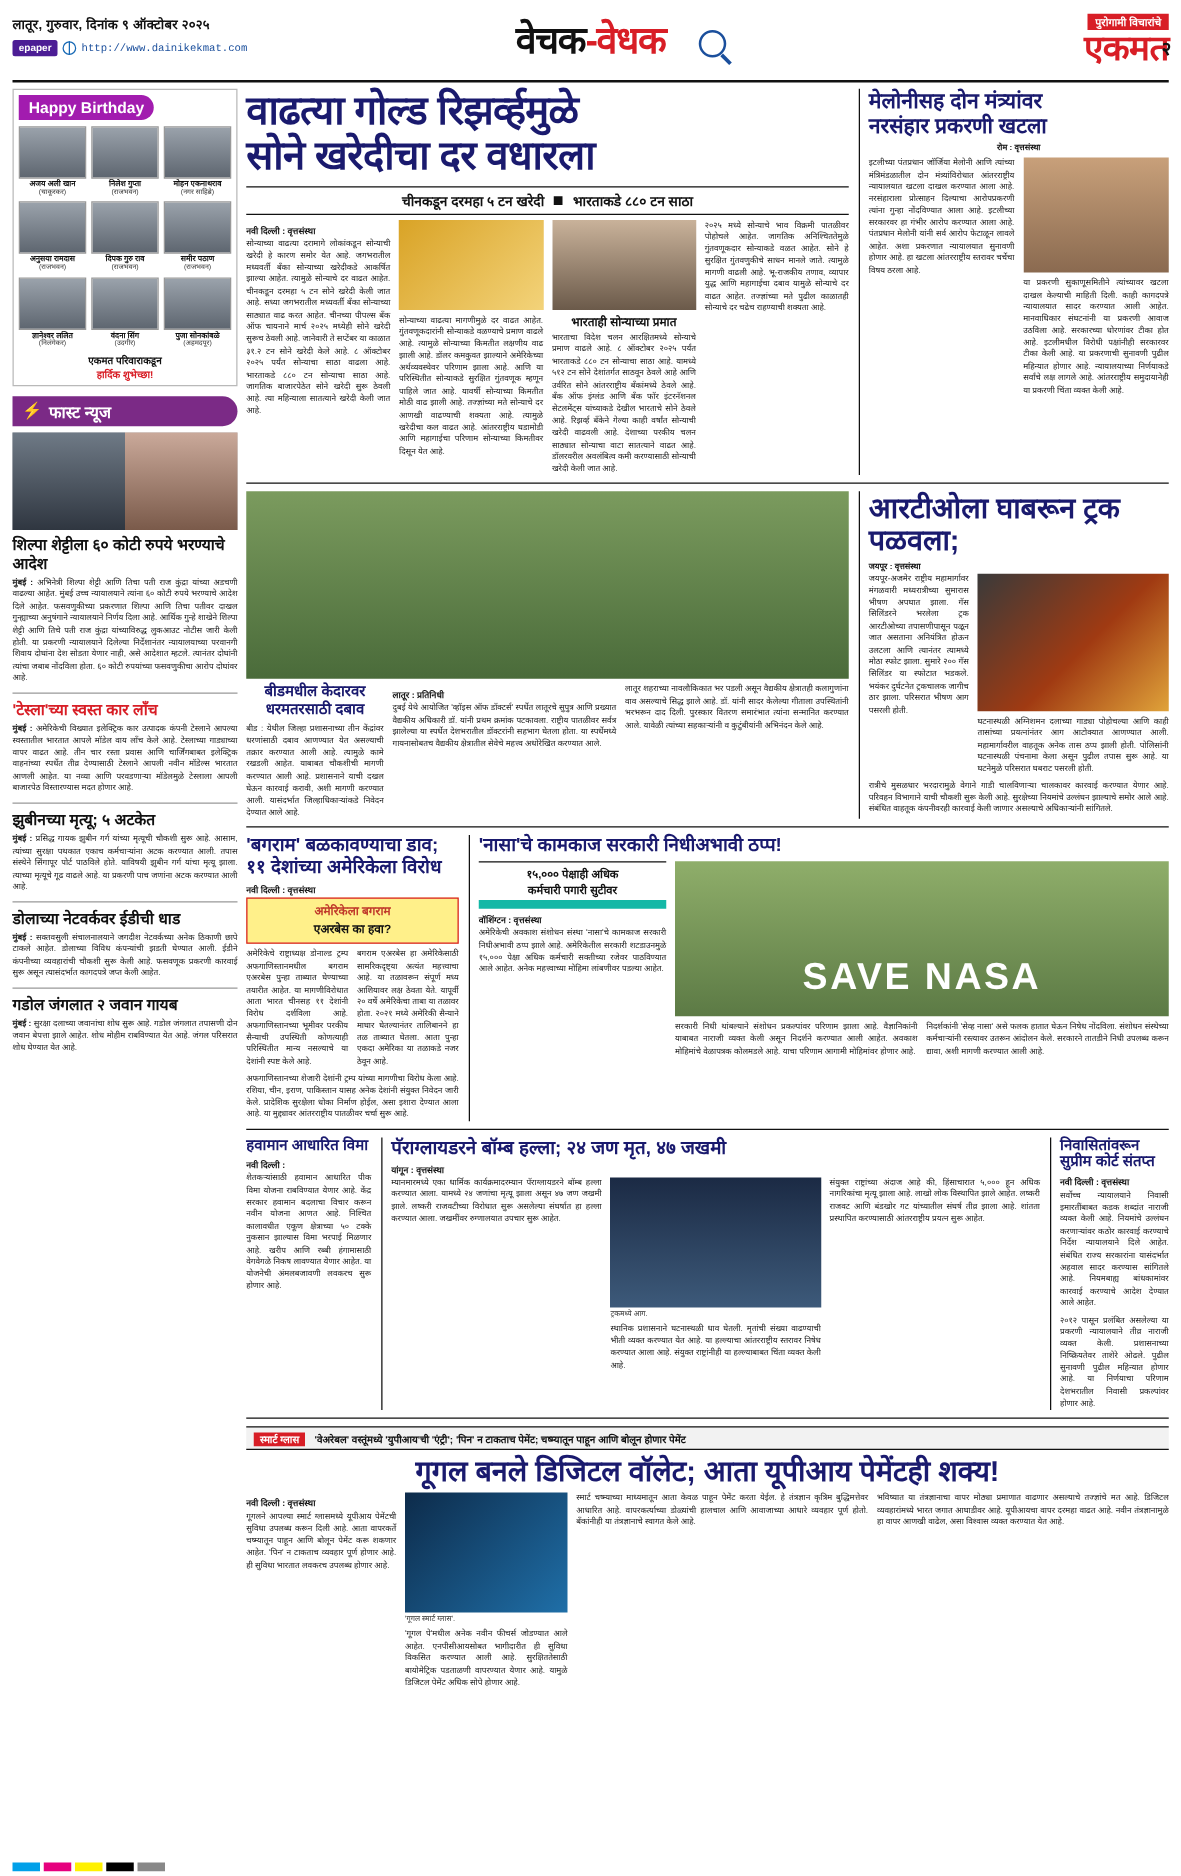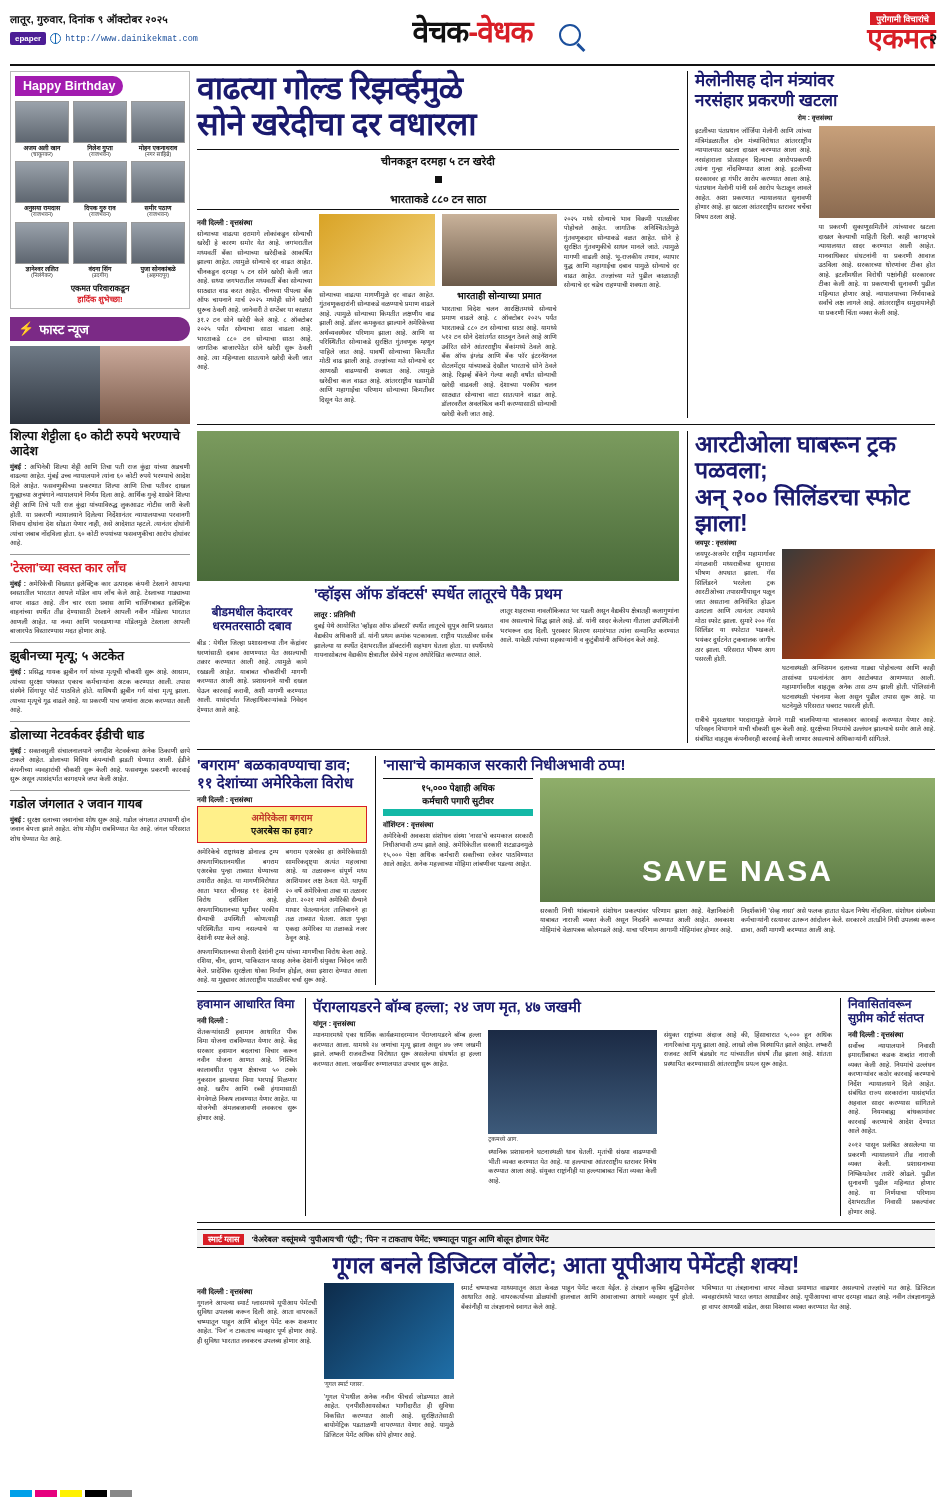--- a/index.html
+++ b/index.html
@@ -55,21 +55,21 @@
   .news-sm-h { font-size:12.5px; font-weight:bold; line-height:1.2; margin:5px 0 3px; }
   .news-sm-h.red { color:#d81e26; }
   .news-body { font-size:6.6px; line-height:1.45; text-align:justify; color:#1a1a1a; }
   .news-body b{font-weight:bold;}
   .sep { border-top:1px solid #999; margin:6px 0; }
 
   
   .mid-grid { display:flex; gap:8px; }
   .lead { flex:1; }
   .lead-head { font-size:32px; font-weight:bold; line-height:1.12; color:#1a1a6e; letter-spacing:-.5px; }
-  .lead-sub { margin-top:6px; border-top:1px solid #111; border-bottom:1px solid #111; padding:3px 0; font-size:11px; font-weight:bold; color:#111; display:flex; gap:8px; align-items:center; justify-content:center;flex-direction:column;}
+  .lead-sub { margin-top:6px; border-top:1px solid #111; border-bottom:1px solid #111; padding:3px 0; font-size:11px; font-weight:bold; color:#111; display:flex; gap:8px; align-items:center; justify-content:center;}
   .lead-sub .sq{width:7px;height:7px;background:#111;display:inline-block;}
   .byline { font-size:7px; font-weight:bold; color:#111; margin:4px 0 2px; }
   .lead-cols { display:flex; gap:7px; margin-top:4px; }
   .lead-cols > div { flex:1; }
   .photo { background:#b7bcc2; width:100%; }
   .capt { font-size:6px; color:#333; margin-top:1px; }
   .sub-h { font-size:9.5px; font-weight:bold; margin:3px 0 2px; }
 
   .rcol { width:248px; flex:none; }
   .rcol-head { font-size:17px; font-weight:bold; color:#1a1a6e; line-height:1.18; }
@@ -262,39 +262,37 @@
             </div>
           </div>
         </div>
       </div>
 
       <div class="hr-blk"></div>
 
       <div class="mid-grid">
         <div class="lead">
           <div class="photo photo-people" style="height:150px"></div>
-          <div class="head-md center mt4">'व्हॉइस ऑफ डॉक्टर्स' स्पर्धेत लातूरचे पैकै प्रथम</div>
           <div class="col3 mt4">
             <div style="flex:0 0 110px">
               <div class="head-sm center">बीडमधील केदारवर धरमतरसाठी दबाव</div>
               <div class="news-body mt4">बीड : येथील जिल्हा प्रशासनाच्या तीन केंद्रांवर धरणांसाठी दबाव आणण्यात येत असल्याची तक्रार करण्यात आली आहे. त्यामुळे कामे रखडली आहेत. याबाबत चौकशीची मागणी करण्यात आली आहे. प्रशासनाने याची दखल घेऊन कारवाई करावी, अशी मागणी करण्यात आली. यासंदर्भात जिल्हाधिकाऱ्यांकडे निवेदन देण्यात आले आहे.</div>
             </div>
             <div>
               <div class="byline">लातूर : प्रतिनिधी</div>
               <div class="news-body">दुबई येथे आयोजित 'व्हॉइस ऑफ डॉक्टर्स' स्पर्धेत लातूरचे सुपुत्र आणि प्रख्यात वैद्यकीय अधिकारी डॉ. यांनी प्रथम क्रमांक पटकावला. राष्ट्रीय पातळीवर सर्वत्र झालेल्या या स्पर्धेत देशभरातील डॉक्टरांनी सहभाग घेतला होता. या स्पर्धेमध्ये गायनासोबतच वैद्यकीय क्षेत्रातील सेवेचे महत्त्व अधोरेखित करण्यात आले.</div>
             </div>
             <div>
               <div class="news-body">लातूर शहराच्या नावलौकिकात भर पडली असून वैद्यकीय क्षेत्रातही कलागुणांना वाव असल्याचे सिद्ध झाले आहे. डॉ. यांनी सादर केलेल्या गीताला उपस्थितांनी भरभरून दाद दिली. पुरस्कार वितरण समारंभात त्यांना सन्मानित करण्यात आले. यावेळी त्यांच्या सहकाऱ्यांनी व कुटुंबीयांनी अभिनंदन केले आहे.</div>
             </div>
           </div>
         </div>
 
         <div class="rcol" style="border-left:1px solid #111; padding-left:7px;">
           <div class="big-head2">आरटीओला घाबरून ट्रक पळवला;</div>
-          <div class="big-head2">अन् २०० सिलिंडरचा स्फोट झाला!</div>
           <div class="rcol-sub" style="text-align:left">जयपूर : वृत्तसंस्था</div>
           <div class="col3">
             <div style="flex:0 0 80px">
               <div class="news-body">जयपूर-अजमेर राष्ट्रीय महामार्गावर मंगळवारी मध्यरात्रीच्या सुमारास भीषण अपघात झाला. गॅस सिलिंडरने भरलेला ट्रक आरटीओच्या तपासणीपासून पळून जात असताना अनियंत्रित होऊन उलटला आणि त्यानंतर त्यामध्ये मोठा स्फोट झाला. सुमारे २०० गॅस सिलिंडर या स्फोटात भडकले. भयंकर दुर्घटनेत ट्रकचालक जागीच ठार झाला. परिसरात भीषण आग पसरली होती.</div>
             </div>
             <div>
               <div class="photo photo-fire" style="height:110px"></div>
               <div class="news-body mt4">घटनास्थळी अग्निशमन दलाच्या गाड्या पोहोचल्या आणि काही तासांच्या प्रयत्नांनंतर आग आटोक्यात आणण्यात आली. महामार्गावरील वाहतूक अनेक तास ठप्प झाली होती. पोलिसांनी घटनास्थळी पंचनामा केला असून पुढील तपास सुरू आहे. या घटनेमुळे परिसरात घबराट पसरली होती.</div>
             </div>
           </div>

